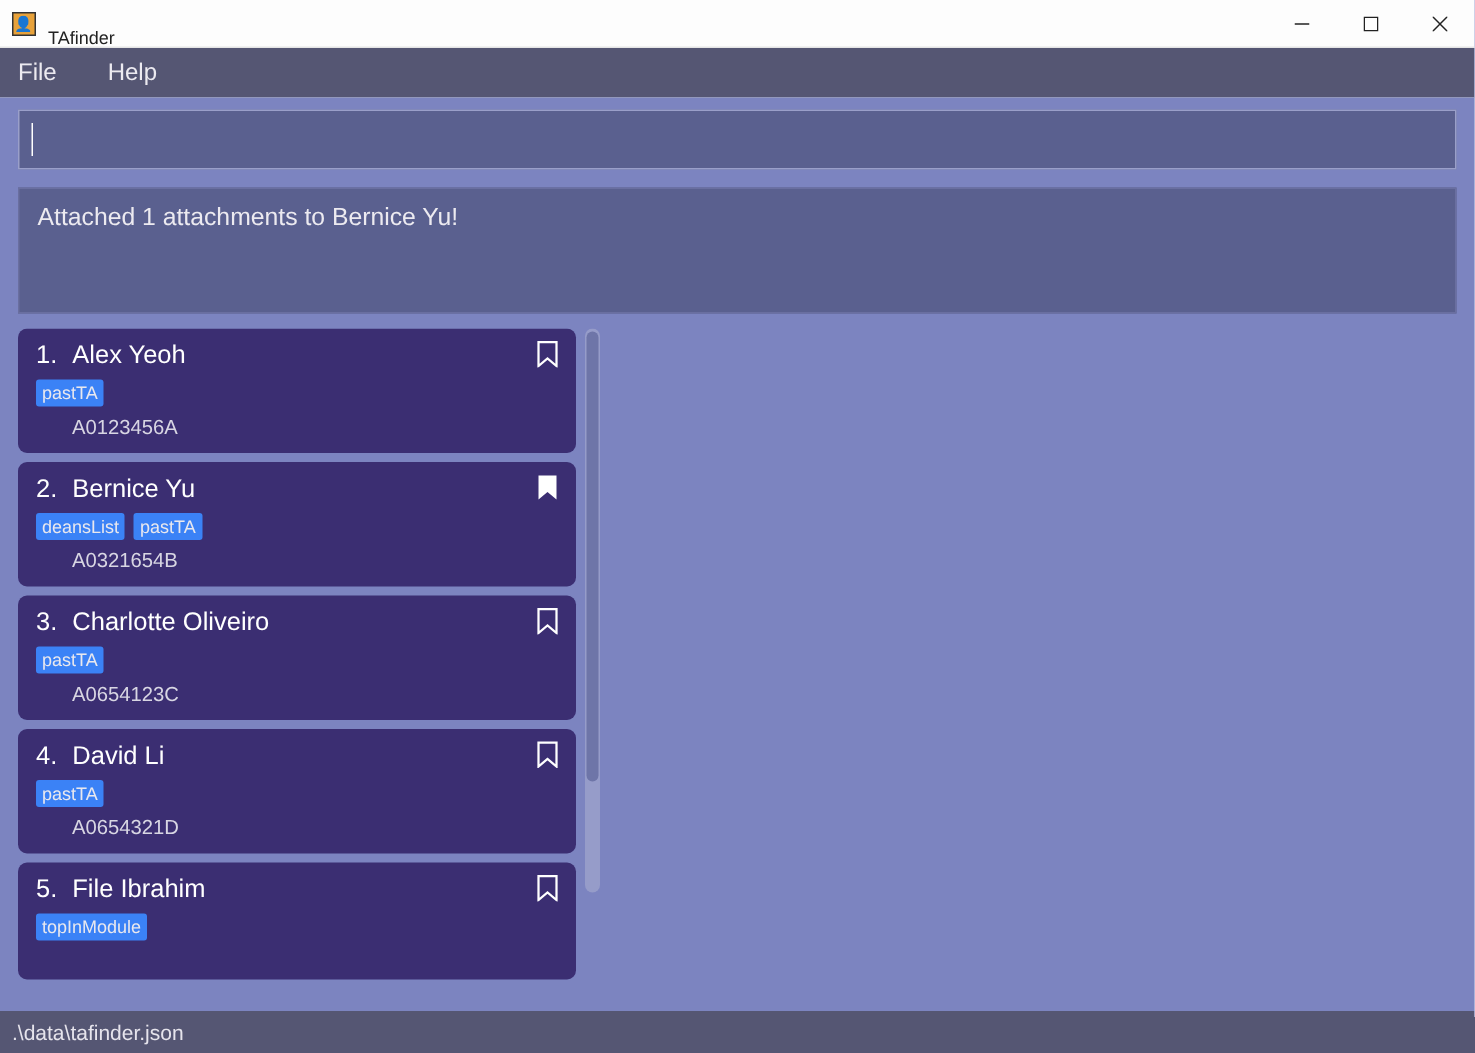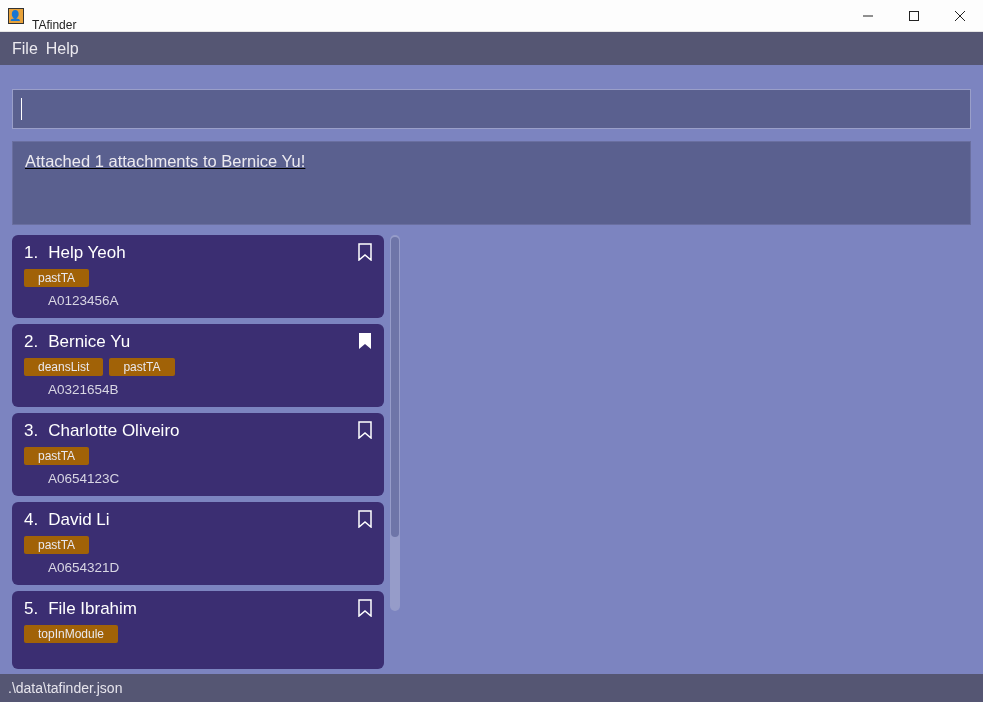--- a/index.html
+++ b/index.html
@@ -46,42 +46,41 @@
       color: #222;
     }
     .titlebar-btn svg { width: 10px; height: 10px; }
     
     .menubar {
       height: 33px;
       background: #555673;
       display: flex;
       align-items: center;
       padding: 0 12px;
-      gap: 8px;
+      gap: 34px;
     }
     .menubar-item {
       color: #eceaf0;
       font-size: 16px;
       font-weight: 300;
       cursor: default;
     }
     
     .app {
       flex: 1;
       background: #7c84c0;
       display: flex;
       flex-direction: column;
       min-height: 0;
     }
     .pad-wrap {
-      padding: 24px 12px 0 12px;
+      padding: 8px 12px 0 12px;
       display: flex;
       flex-direction: column;
       gap: 12px;
-      text-decoration: underline;
     }
     .command-input {
       height: 40px;
       background: #5a608f;
       border: 1px solid #9a9fc9;
       color: #fff;
       font-size: 16px;
       padding: 0 8px;
       outline: none;
       display: flex;
@@ -161,24 +160,24 @@
       color: #fff;
       font-size: 17px;
       font-weight: 400;
     }
     .tags {
       display: flex;
       gap: 6px;
       margin-top: 6px;
     }
     .tag {
-      background: #a16207;
+      background: #3b82f6;
       color: #e9e8ee;
       font-size: 12px;
-      padding: 2px 14px;
+      padding: 2px 4px;
       border-radius: 2px;
     }
     .card-id {
       color: #d8d6e3;
       font-size: 13.5px;
       margin-top: 6px;
       margin-left: 24px;
     }
     .bookmark {
       position: absolute;
@@ -243,21 +242,21 @@
     </div>
   </div>
 
   <div class="content-row">
     <div class="list-pane">
       <div class="list-scroll-wrap">
         <div class="list-items" id="list-items">
             <div class="card">
               <div class="card-header">
                 <span class="card-index">1.</span>
-                <span class="card-name">Help Yeoh</span>
+                <span class="card-name">Alex Yeoh</span>
               </div>
               <div class="tags">
                 <span class="tag">pastTA</span>
               </div>
               <div class="card-id">A0123456A</div>
               <div class="bookmark"><svg viewBox="0 0 14 18">
                   <path d="M1 1 H13 V17 L7 12 L1 17 Z" fill="none" stroke="#fff" stroke-width="1.5"></path>
                 </svg></div>
             </div>
             <div class="card">

